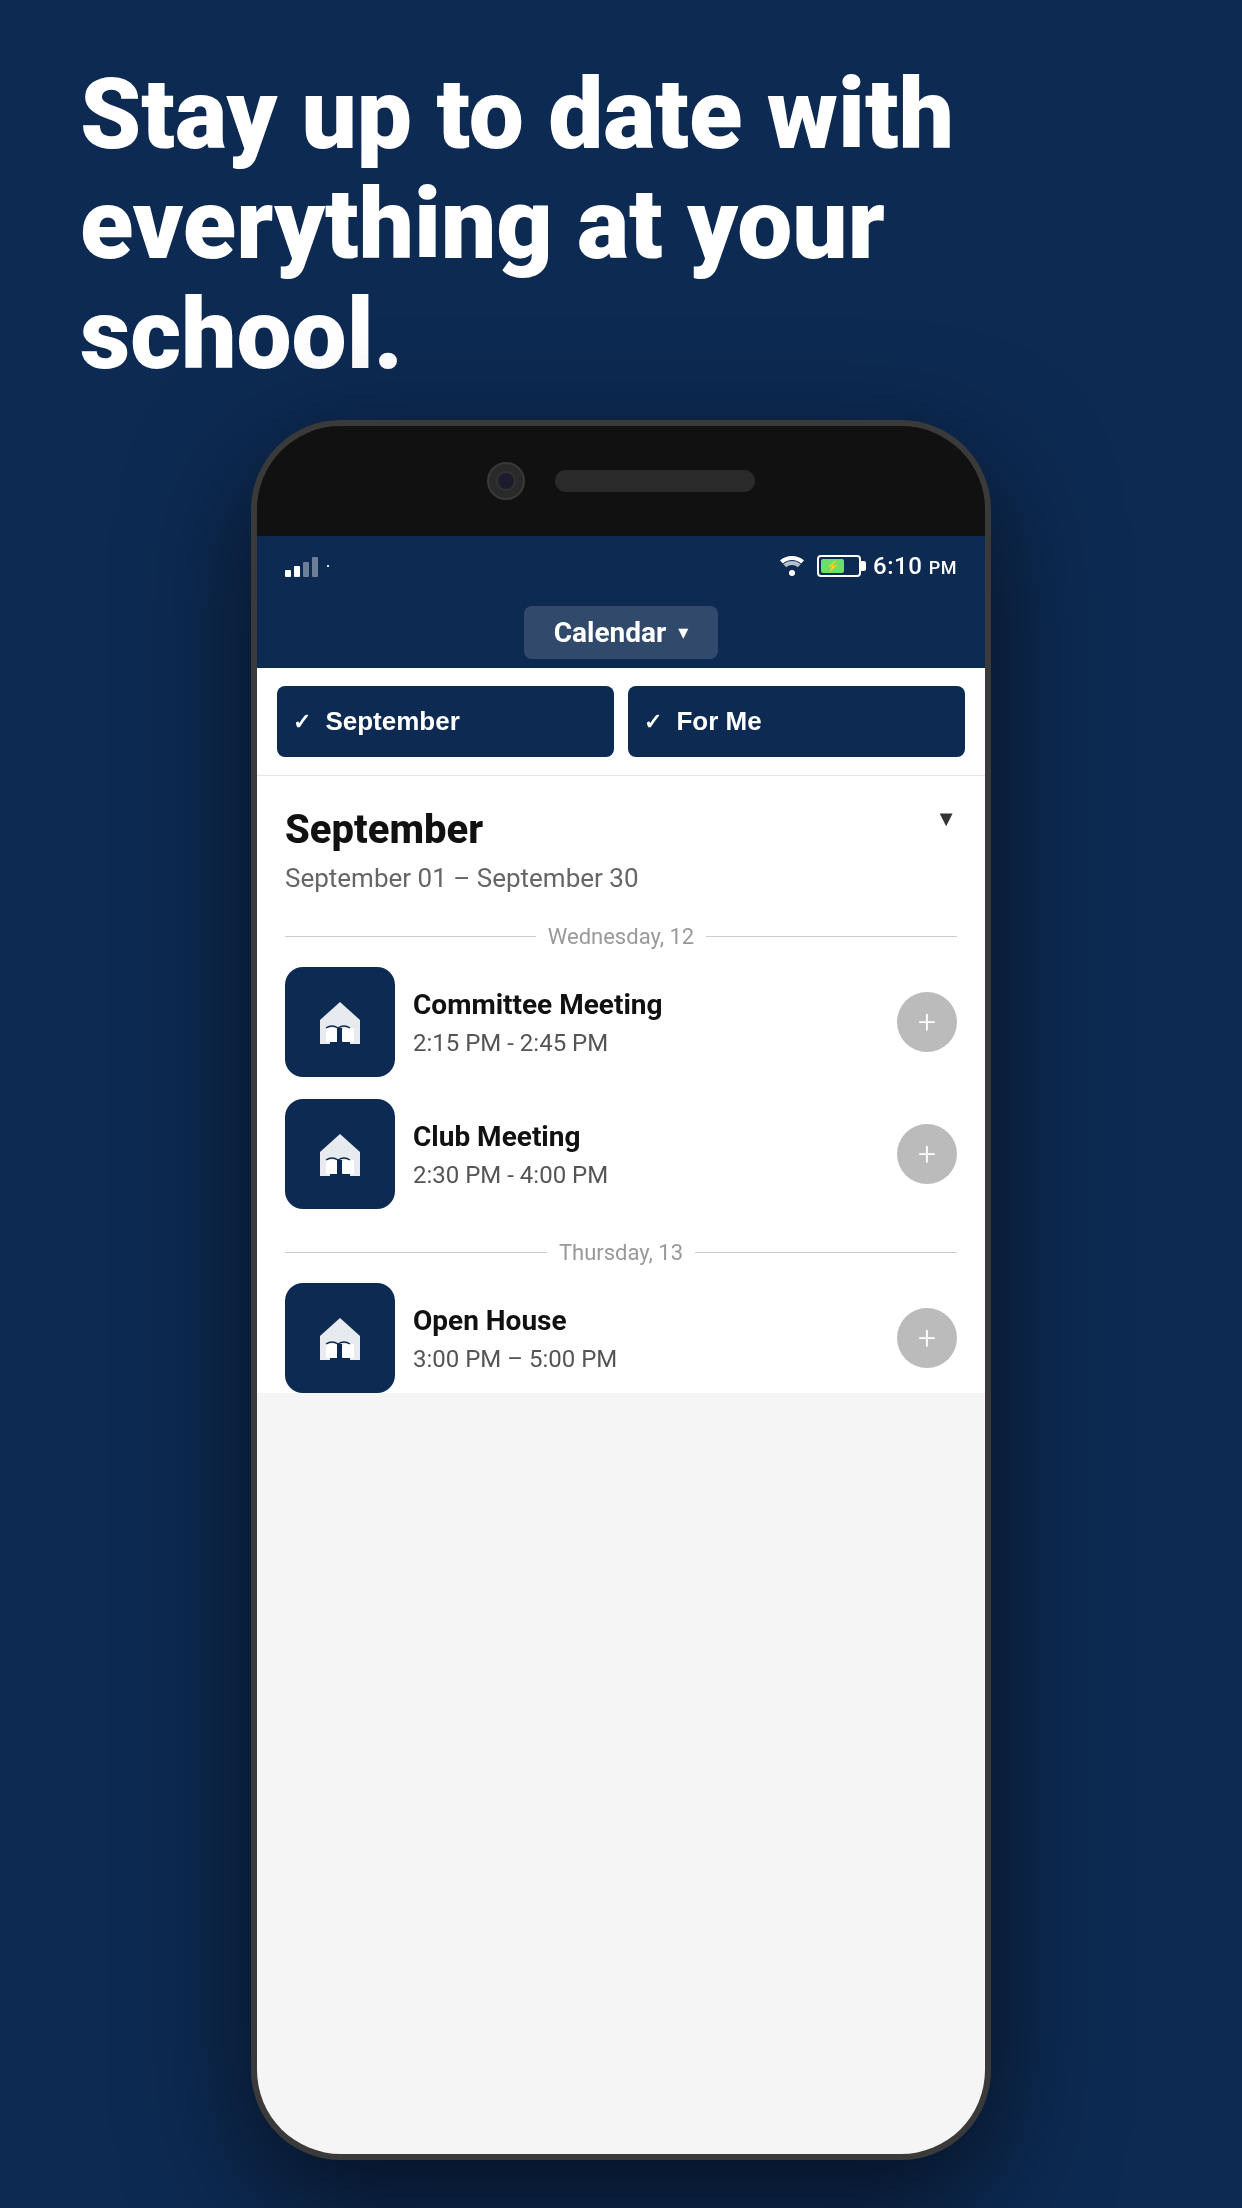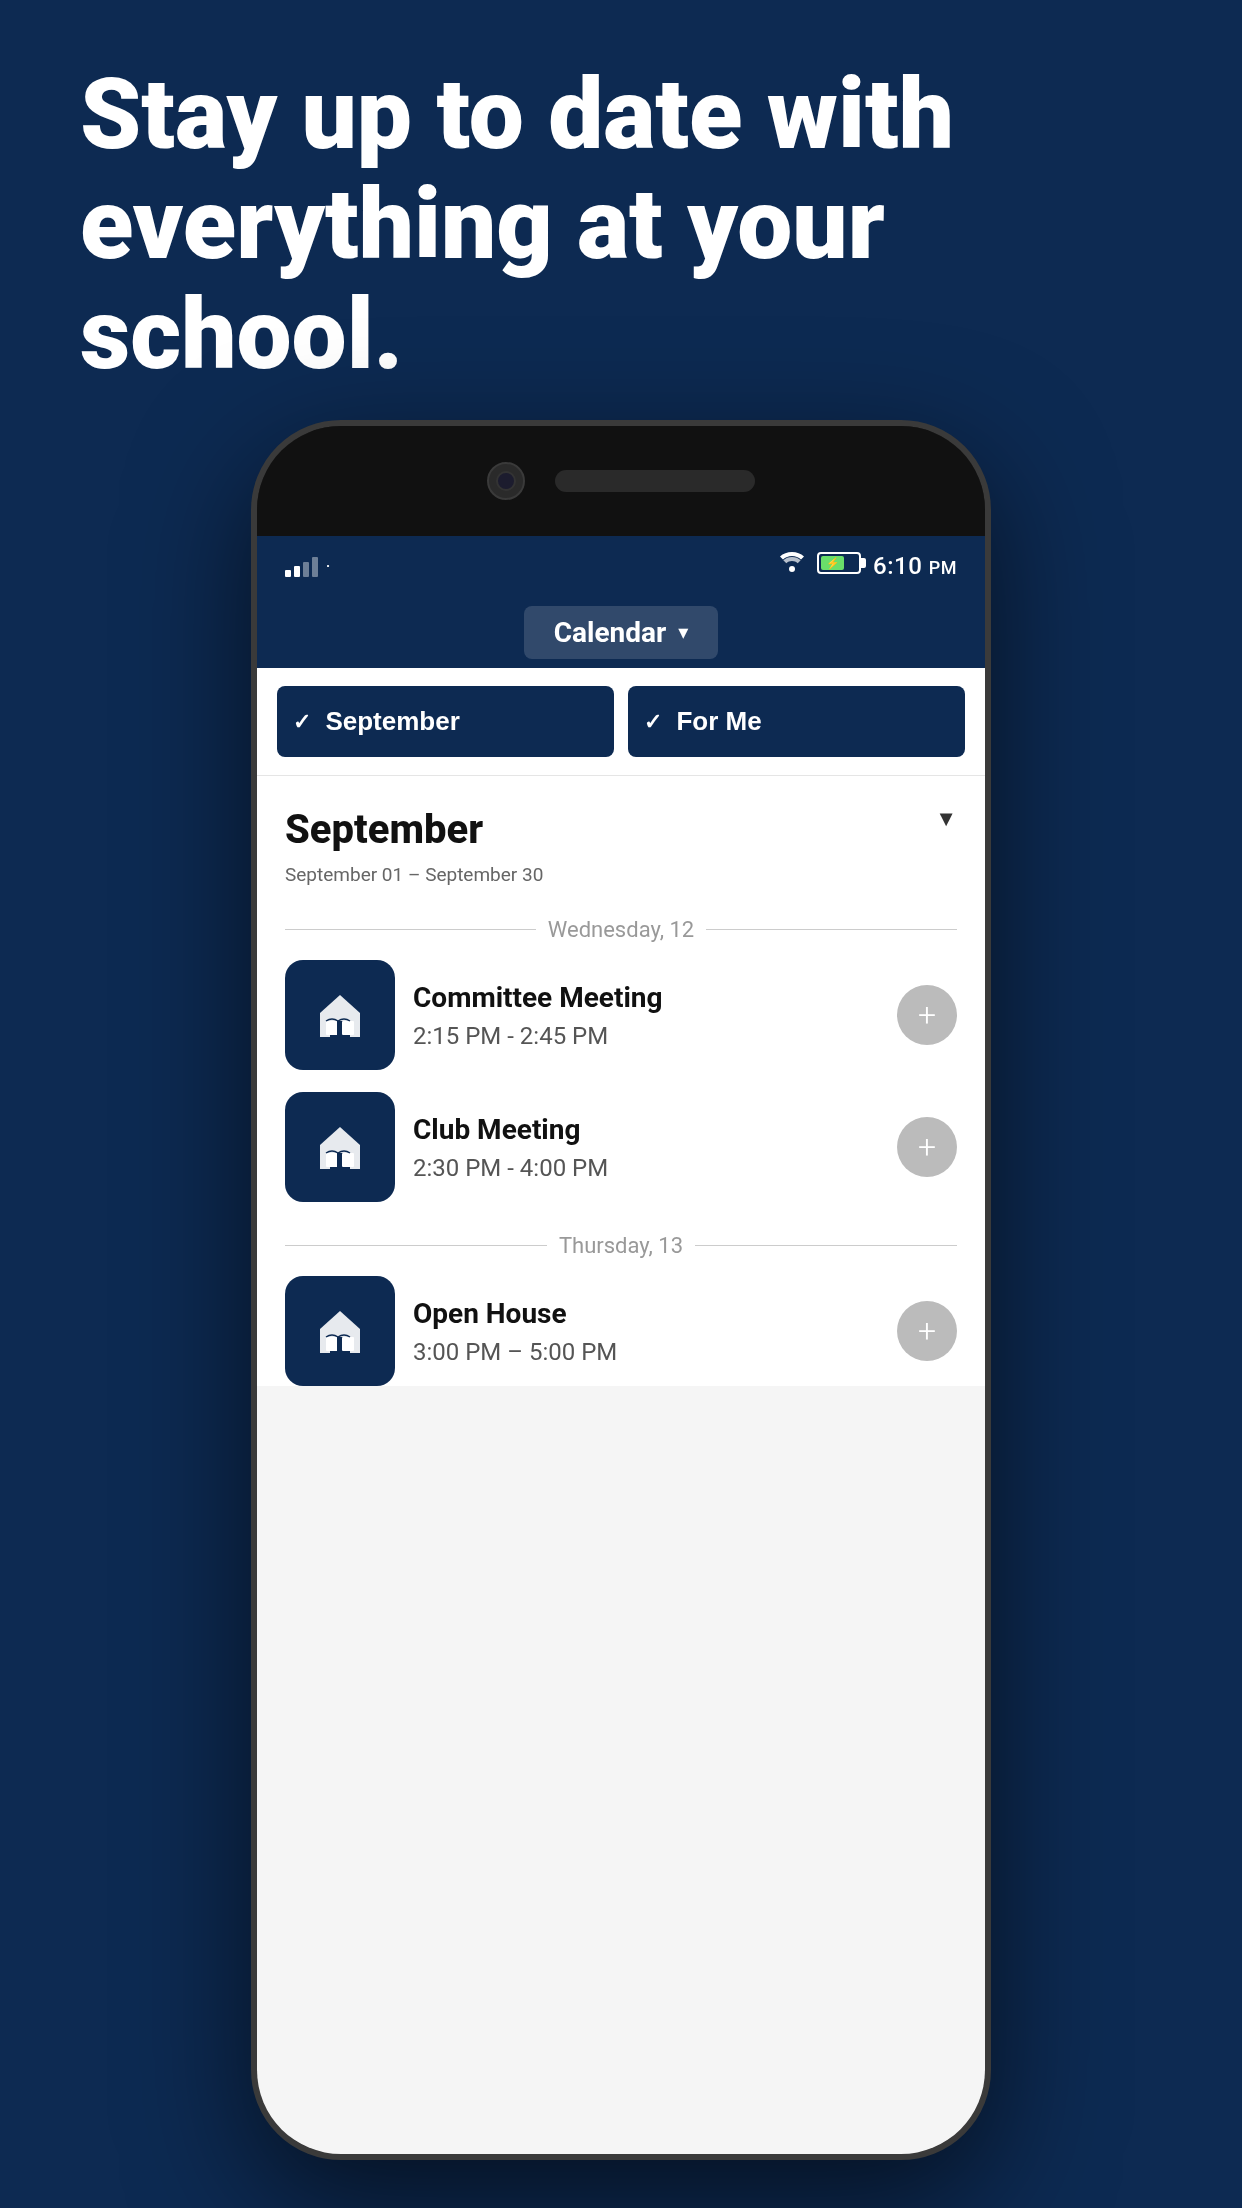--- a/index.html
+++ b/index.html
@@ -112,21 +112,21 @@
       border-radius: 1px;
     }
     .signal-bars span:nth-child(1) { height: 7px; }
     .signal-bars span:nth-child(2) { height: 11px; }
     .signal-bars span:nth-child(3) { height: 15px; opacity: 0.4; }
     .signal-bars span:nth-child(4) { height: 20px; opacity: 0.4; }
     .signal-dot { font-size: 14px; margin-left: 2px; }
 
     .status-right {
       display: flex;
-      align-items: flex-start;
+      align-items: center;
       gap: 12px;
     }
     .wifi-icon {
       width: 26px; height: 20px;
       position: relative;
     }
     .wifi-icon svg { width: 100%; height: 100%; }
 
     .battery-icon {
       display: flex;
@@ -240,21 +240,21 @@
     .month-title {
       font-size: 40px;
       font-weight: 800;
       color: #111;
     }
     .month-arrow {
       font-size: 22px;
       color: #333;
     }
     .month-range {
-      font-size: 19px;
+      font-size: 26px;
       color: #666;
       margin-bottom: 8px;
     }
 
     
     .day-separator {
       display: flex;
       align-items: center;
       gap: 12px;
       margin: 31px 0 18px;

